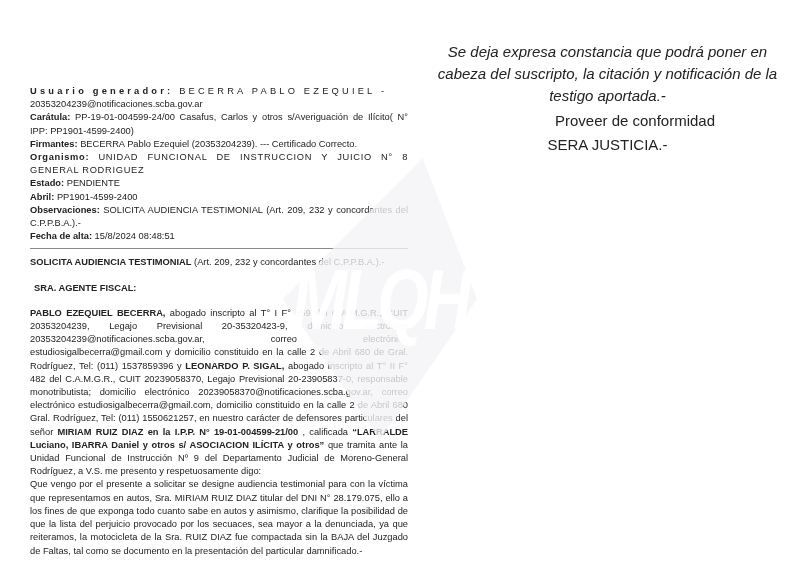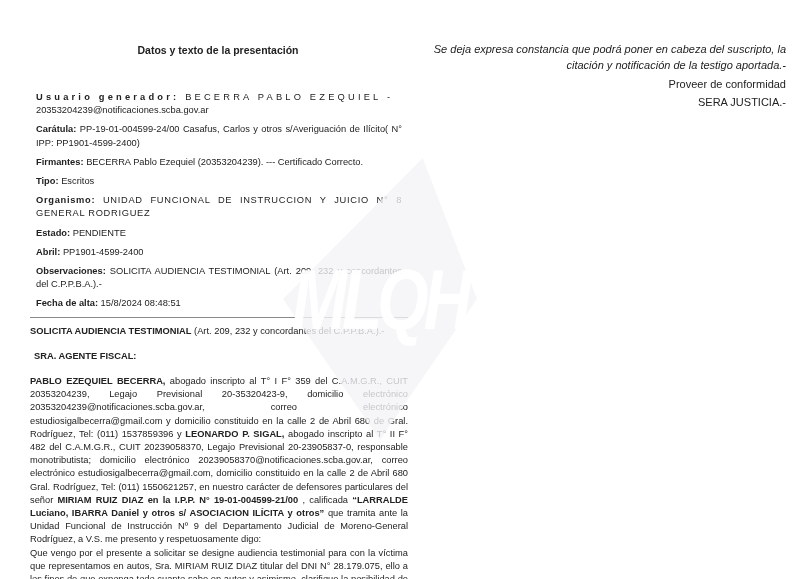--- a/index.html
+++ b/index.html
@@ -8,31 +8,31 @@
     font-family:"Liberation Sans",sans-serif;color:#222222;overflow:hidden;
   }
   .title{
     position:absolute;left:30px;top:44px;width:376px;text-align:center;
     font-weight:bold;font-size:10.5px;
   }
   .left-col{
     position:absolute;left:30px;top:85px;width:378px;
     font-size:9.3px;line-height:13.2px;text-align:justify;
   }
-  .meta-row{margin:6px;}
+  .meta-row{margin:0;}
   .meta-row b{font-weight:bold;}
   .spread{letter-spacing:3.2px;}
   .caps-spread{letter-spacing:0.7px;}
   .sep{border:none;border-top:1px solid #8a8a8a;margin:5px 0 7px 0;}
   .heading{margin:0 0 12px 0;}
   .salut{margin:0 0 12px 4px;font-weight:bold;}
   .para{margin:0;}
   .right-col{
     position:absolute;left:429px;top:41px;width:357px;
-    font-size:11px;line-height:16px;text-align:right;
+    font-size:15px;line-height:22px;text-align:center;
   }
   .note{margin:0;font-style:italic;}
   .provide{margin:3px 0 0 55px;}
   .justice{margin:2px 0 0 0;}
   .watermark{position:absolute;left:0;top:0;width:800px;height:434px;pointer-events:none;}
   .wm-shape{
     position:absolute;left:283px;top:158px;width:194px;height:282px;
     background:rgba(243,244,246,0.78);
     clip-path:polygon(72% 0,100% 50%,50% 100%,0 50%);
   }
@@ -42,40 +42,35 @@
     color:rgba(255,255,255,0.92);
     transform:scaleY(1.3);transform-origin:top left;
     white-space:nowrap;
   }
 </style>
 </head>
 <body>
 
 <div class="page">
 
-  <div class="title">Datos y texto de la presentación</div>
 
   <div class="left-col">
 
     <div class="meta">
       <div class="meta-row">
         <span class="spread"><b>Usuario generador:</b> <span>BECERRA PABLO EZEQUIEL -</span></span><br>
         <span>20353204239@notificaciones.scba.gov.ar</span>
       </div>
       <div class="meta-row">
         <b>Carátula:</b>
         <span>PP-19-01-004599-24/00 Casafus, Carlos y otros s/Averiguación de Ilícito( N° IPP: PP1901-4599-2400)</span>
       </div>
       <div class="meta-row">
         <b>Firmantes:</b>
         <span>BECERRA Pablo Ezequiel (20353204239). --- Certificado Correcto.</span>
-      </div>
-      <div class="meta-row">
-        <b>Tipo:</b>
-        <span>Escritos</span>
       </div>
       <div class="meta-row caps-spread">
         <b>Organismo:</b>
         <span>UNIDAD FUNCIONAL DE INSTRUCCION Y JUICIO N° 8 GENERAL RODRIGUEZ</span>
       </div>
       <div class="meta-row">
         <b>Estado:</b>
         <span>PENDIENTE</span>
       </div>
       <div class="meta-row">

